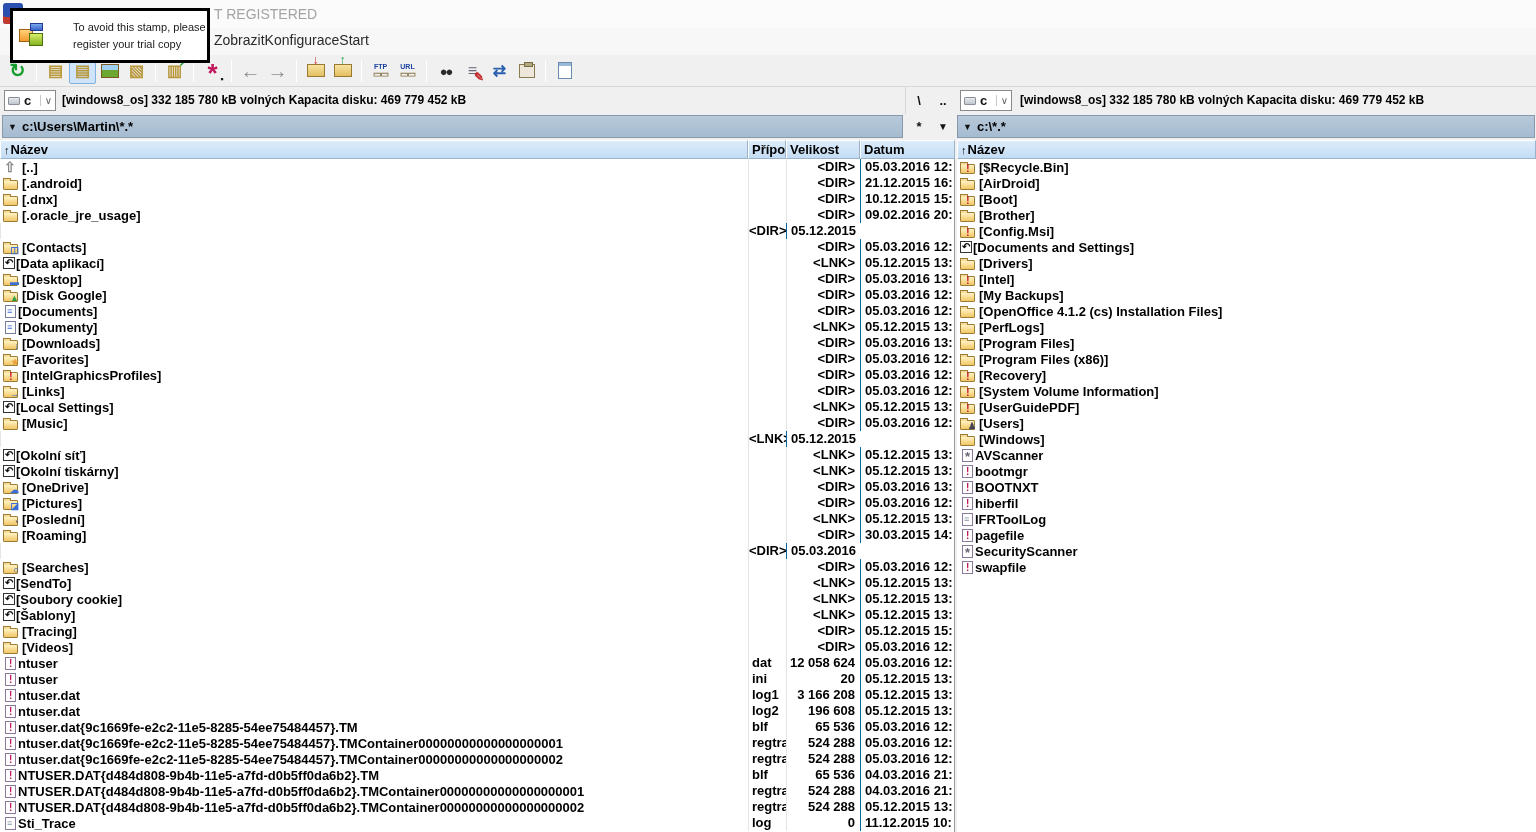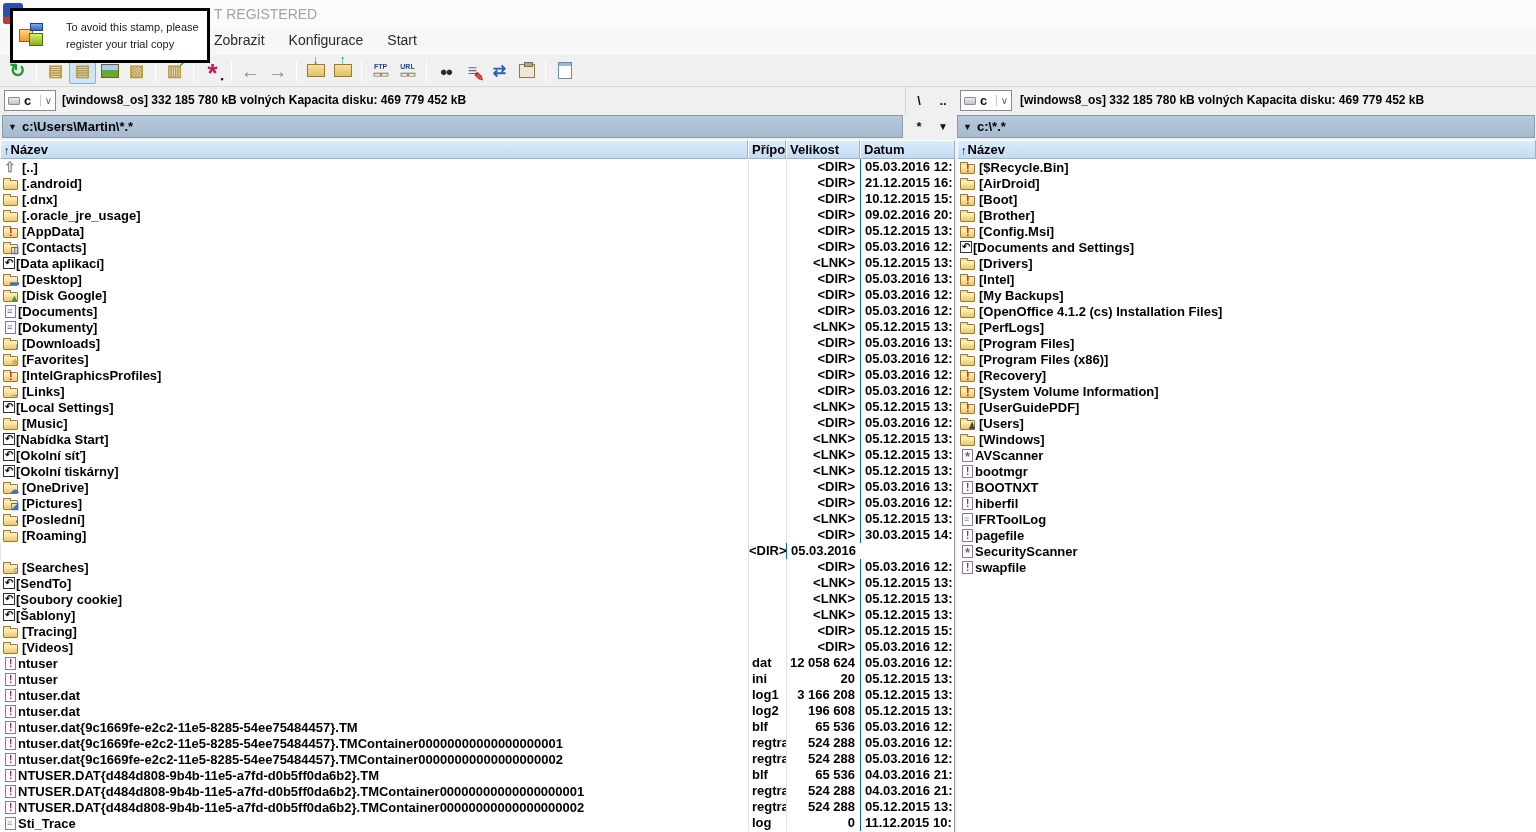--- a/index.html
+++ b/index.html
@@ -11,25 +11,25 @@
   .titlebar { position:absolute; left:0; top:0; width:1536px; height:28px; background:#fbfbfb; }
   .app-icon { position:absolute; left:3px; top:3px; width:20px; height:21px; background:#2a4fae; border-radius:3px; box-shadow:inset 0 -7px 0 #c23a2e; }
   .title-text { position:absolute; left:214px; top:6px; font-size:14px; color:#a3a3a3; white-space:nowrap; }
 
   
   .stamp { position:absolute; left:10px; top:8px; width:200px; height:55px; background:#fff; border:3px solid #000; z-index:50; display:flex; align-items:center; }
   .stamp-icon { position:relative; width:30px; height:26px; margin-left:6px; flex:none; }
   .stamp-sq-orange { position:absolute; left:0; top:6px; width:14px; height:13px; background:linear-gradient(#ffd27a,#f09a2e); border:1px solid #a06010; }
   .stamp-sq-blue { position:absolute; left:11px; top:0; width:13px; height:8px; background:linear-gradient(#7aa8f0,#3a62c8); border:1px solid #203a90; }
   .stamp-sq-green { position:absolute; left:10px; top:10px; width:14px; height:13px; background:linear-gradient(#d8ee6a,#86b21e); border:1px solid #4a700e; }
-  .stamp-text { font-size:11px; color:#1a1a1a; line-height:17px; margin-left:17px; }
+  .stamp-text { font-size:11px; color:#1a1a1a; line-height:17px; margin-left:24px; }
 
   
   .menubar { position:absolute; left:0; top:28px; width:1536px; height:27px; background:#f7f7f7; }
-  .menu-items { position:absolute; left:214px; top:4px; display:flex; gap:24px; }
+  .menu-items { position:absolute; left:214px; top:4px; display:flex; }
   .menu-item { font-size:14px; color:#2a2a2a; cursor:default; }
 
   
   .toolbar { position:absolute; left:0; top:55px; width:1536px; height:32px; background:#f0f0f0; border-bottom:1px solid #d8d8d8; display:flex; align-items:center; padding-left:4px; }
   .tb-btn { width:27px; height:26px; display:flex; align-items:center; justify-content:center; border:1px solid transparent; border-radius:2px; position:relative; }
   .tb-btn.sel { background:#cfe4f8; border-color:#7fb2e0; }
   .tb-sep { width:1px; height:22px; background:#c2c2c2; border-right:1px solid #fff; margin:0 5px; flex:none; }
   .tbi { font-size:15px; font-weight:bold; line-height:1; position:relative; }
   .tbi-refresh::before { content:'↻'; color:#169d2e; font-size:19px; }
   .tbi-brief-view::before { content:'▤'; color:#b9993d; font-size:16px; }
@@ -286,24 +286,20 @@
         <div class="frow">
           <span class="fnamecell">
             <span class="fi fi-folder"></span>
             <span>[.oracle_jre_usage]</span>
           </span>
           <span class="fext"></span>
           <span class="fsize">&lt;DIR&gt;</span>
           <span class="fdate">09.02.2016 20:</span>
         </div>
         <div class="frow">
-          <span class="fnamecell">
-            <span class="fi fi-folder-excl"></span>
-            <span>[AppData]</span>
-          </span>
           <span class="fext"></span>
           <span class="fsize">&lt;DIR&gt;</span>
           <span class="fdate">05.12.2015 13:</span>
         </div>
         <div class="frow">
           <span class="fnamecell">
             <span class="fi fi-contacts"></span>
             <span>[Contacts]</span>
           </span>
           <span class="fext"></span>
@@ -403,24 +399,20 @@
         <div class="frow">
           <span class="fnamecell">
             <span class="fi fi-folder"></span>
             <span>[Music]</span>
           </span>
           <span class="fext"></span>
           <span class="fsize">&lt;DIR&gt;</span>
           <span class="fdate">05.03.2016 12:</span>
         </div>
         <div class="frow">
-          <span class="fnamecell">
-            <span class="fi fi-lnk"></span>
-            <span>[Nabídka Start]</span>
-          </span>
           <span class="fext"></span>
           <span class="fsize">&lt;LNK&gt;</span>
           <span class="fdate">05.12.2015 13:</span>
         </div>
         <div class="frow">
           <span class="fnamecell">
             <span class="fi fi-lnk"></span>
             <span>[Okolní síť]</span>
           </span>
           <span class="fext"></span>

